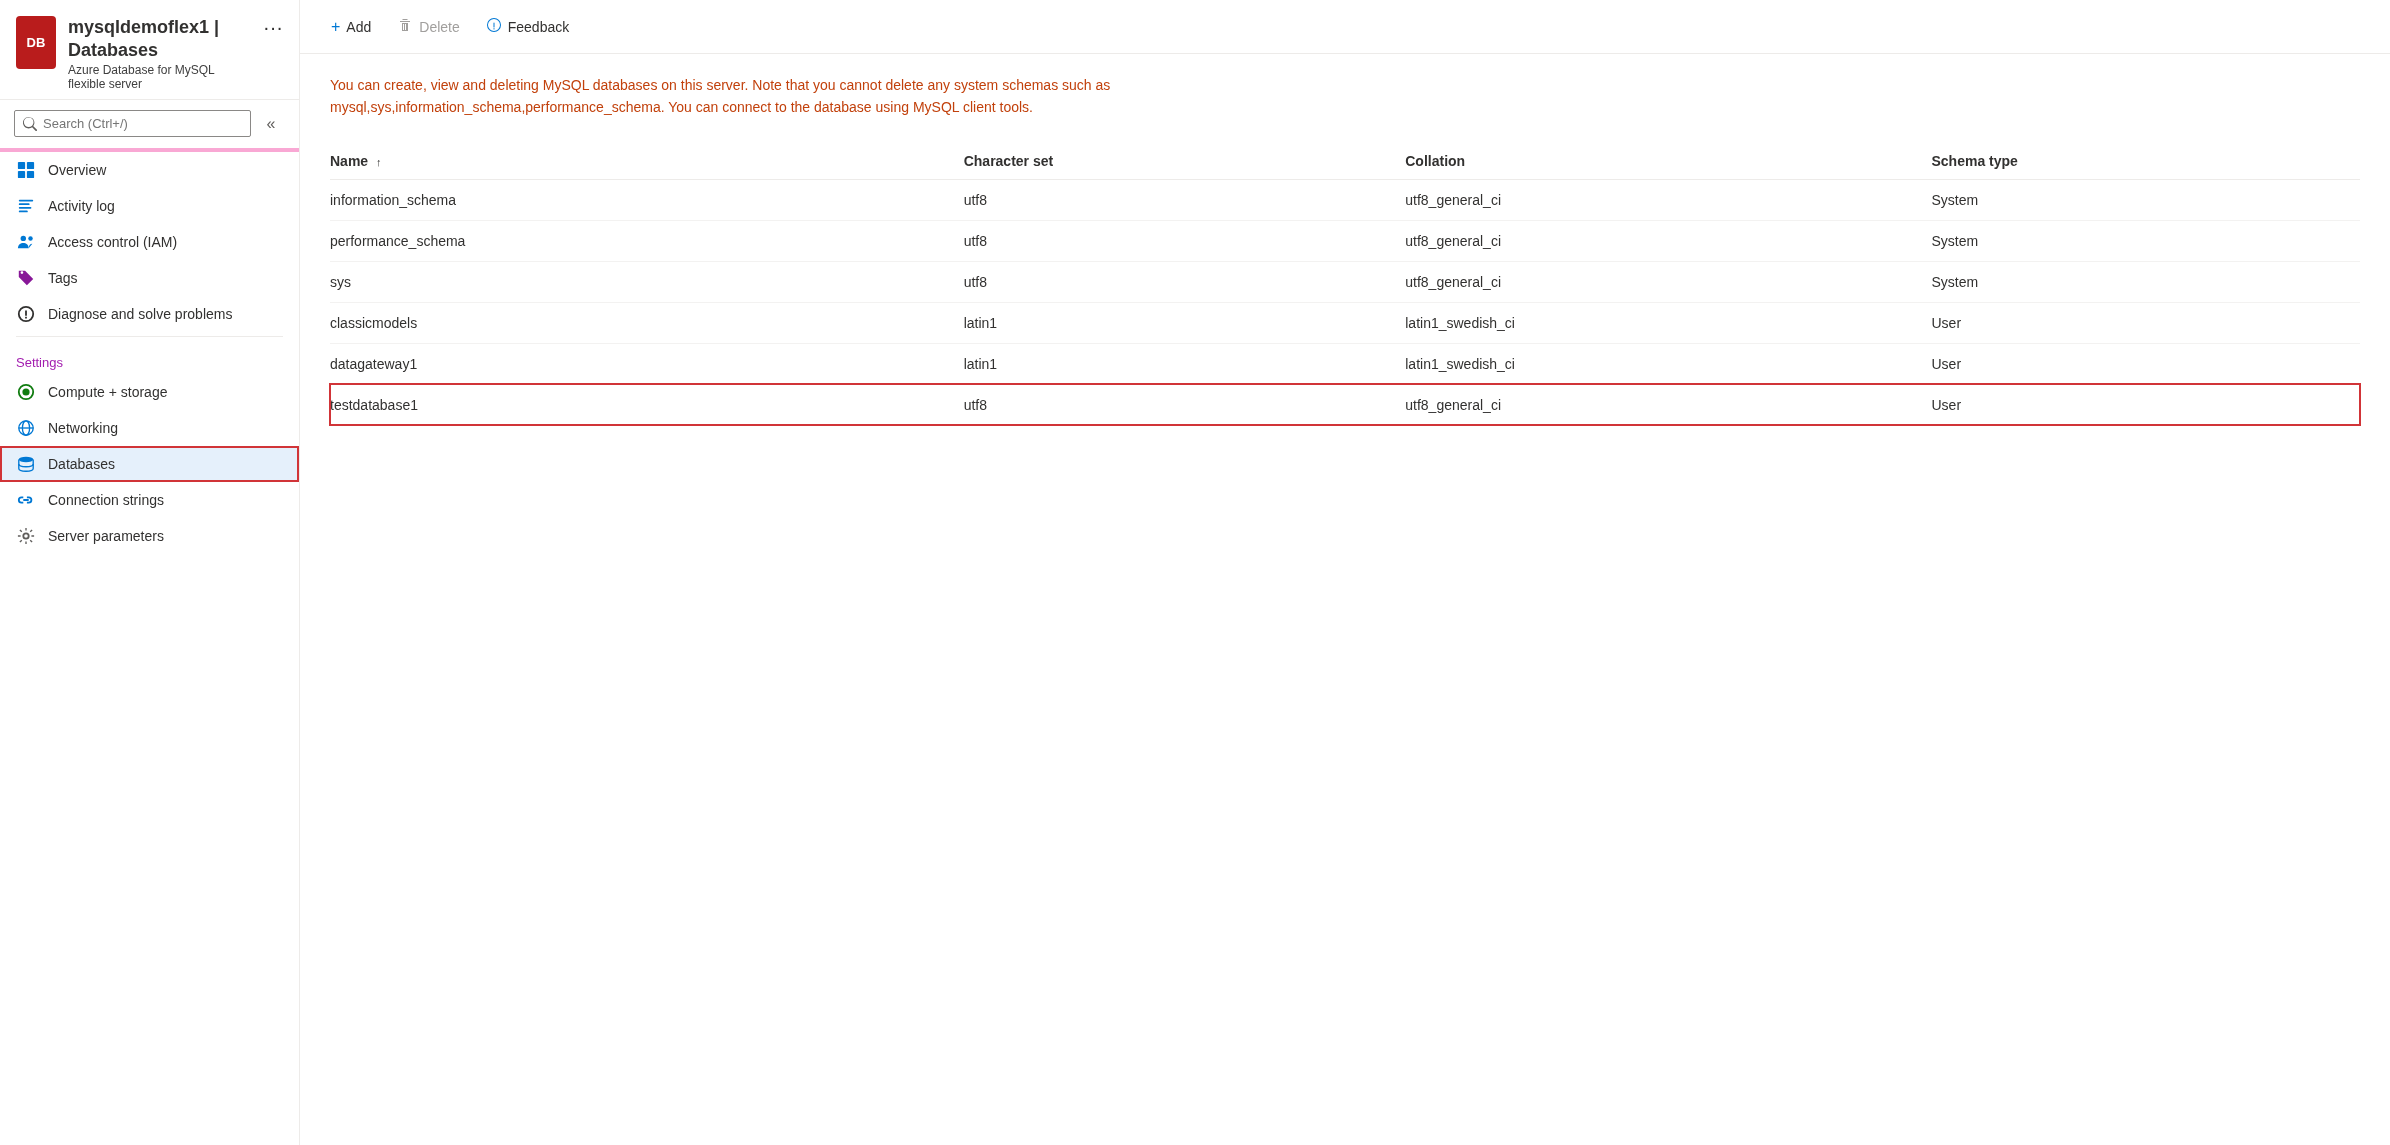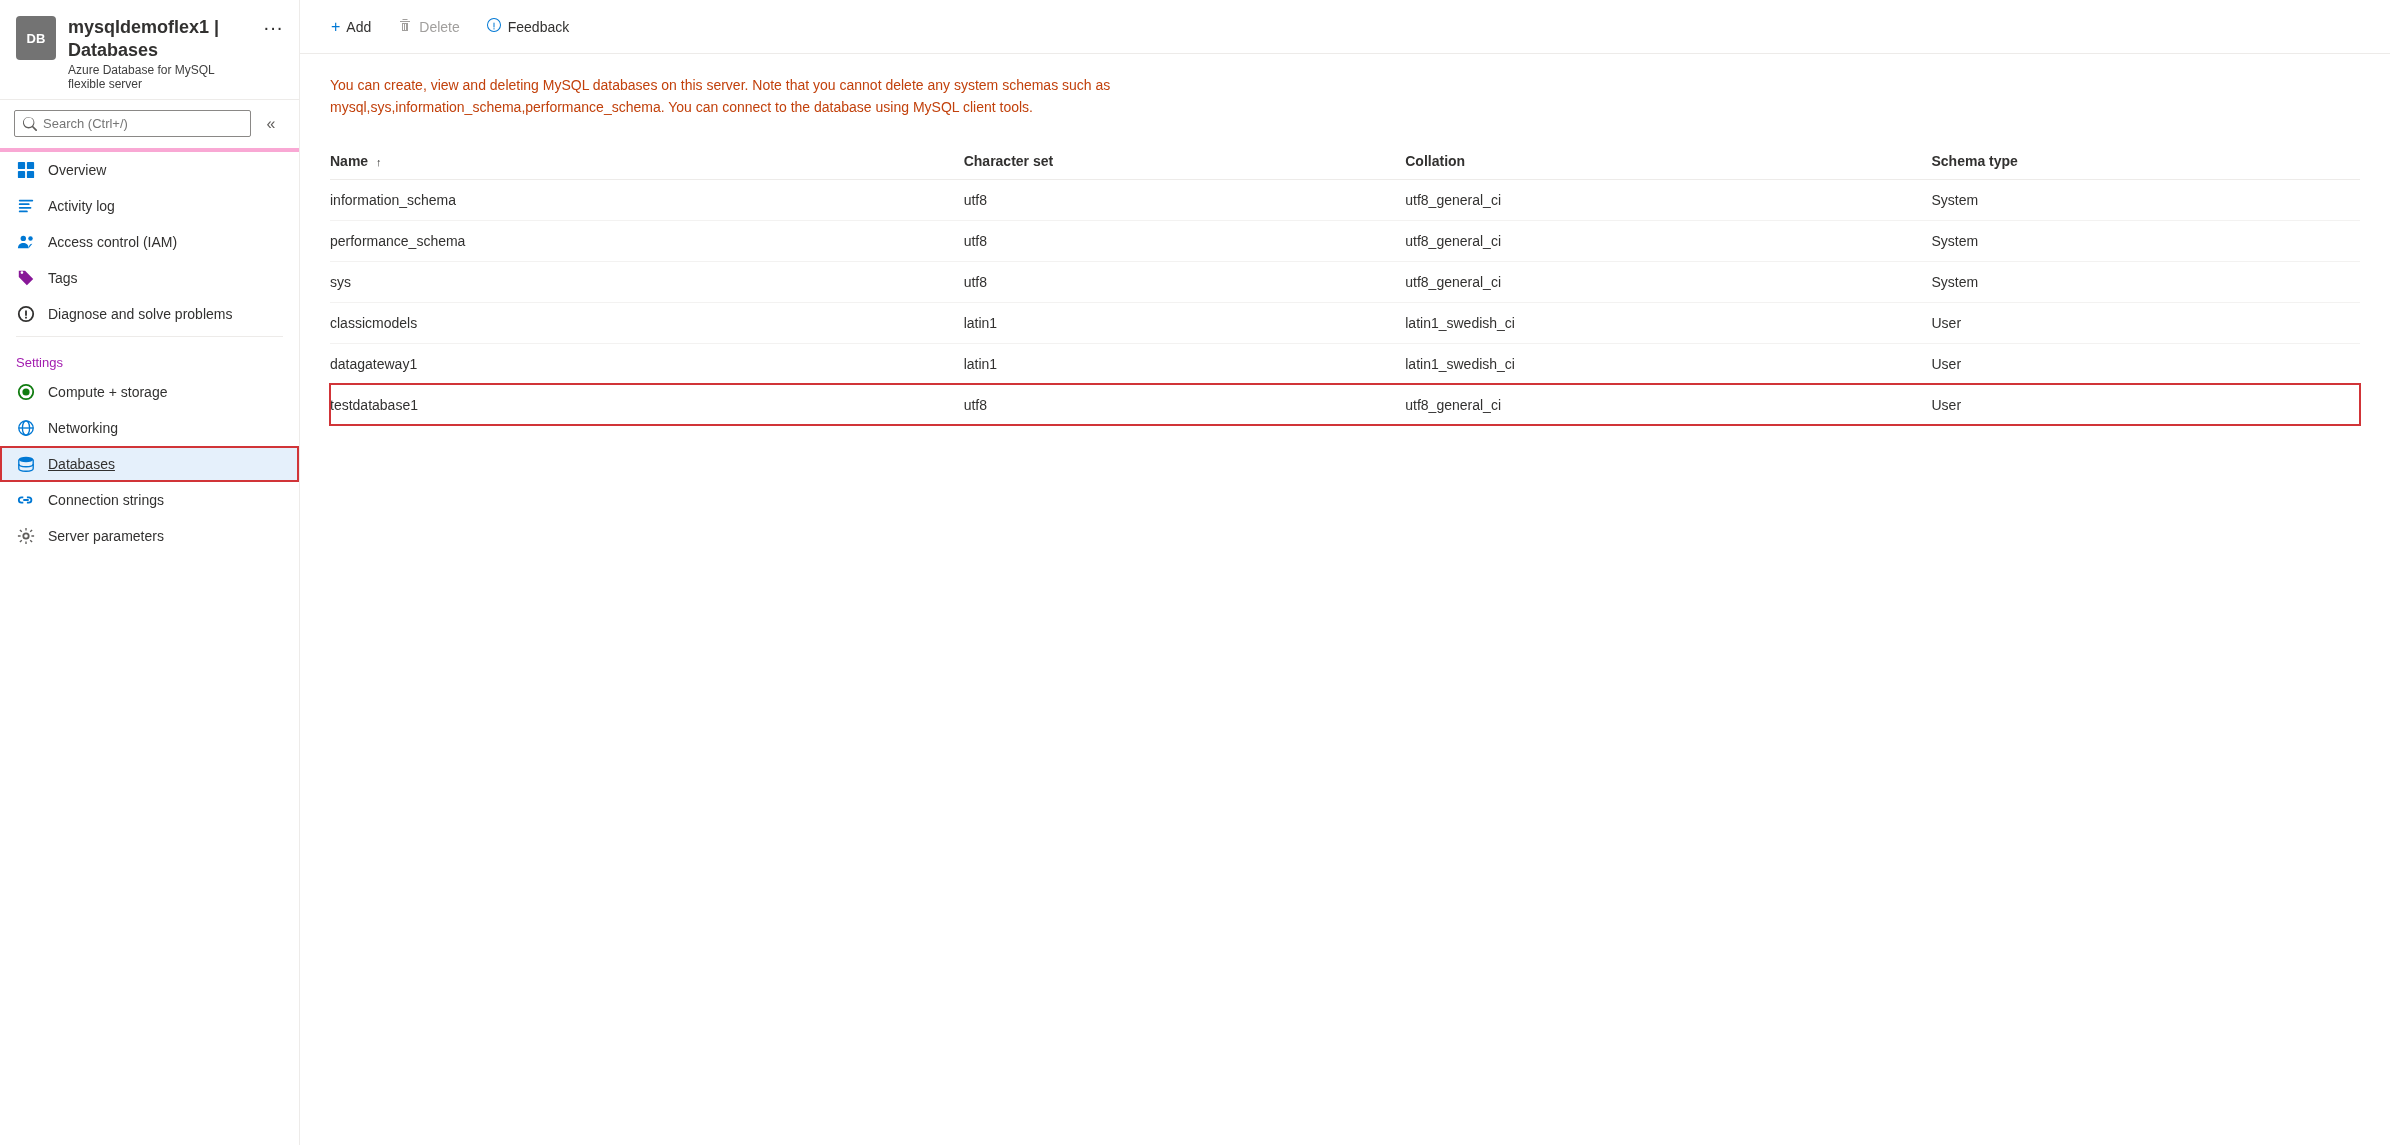--- a/index.html
+++ b/index.html
@@ -4,21 +4,21 @@
   <style>
     * { box-sizing: border-box; margin: 0; padding: 0; }
     body { font-family: 'Segoe UI', sans-serif; font-size: 14px; background: #fff; color: #323130; display: flex; flex-direction: column; height: 100vh; overflow: hidden; }
 
     .app-container { display: flex; flex-direction: row; height: 100%; }
 
     
     .sidebar { width: 300px; min-width: 300px; border-right: 1px solid #edebe9; display: flex; flex-direction: column; overflow-y: auto; background: #fff; }
 
     .sidebar-header { padding: 16px 16px 8px 16px; display: flex; align-items: flex-start; gap: 12px; border-bottom: 1px solid #edebe9; }
-    .sidebar-icon { width: 40px; height: 44px; background: #737373; border-radius: 4px; display: flex; align-items: center; justify-content: center; flex-shrink: 0; }
+    .sidebar-icon { width: 40px; height: 53px; background: #b91c1c; border-radius: 4px; display: flex; align-items: center; justify-content: center; flex-shrink: 0; }
     .sidebar-icon span { color: white; font-weight: 700; font-size: 13px; }
     .sidebar-title-block { display: flex; flex-direction: column; }
     .sidebar-title { font-size: 18px; font-weight: 600; color: #323130; line-height: 1.3; }
     .sidebar-subtitle { font-size: 12px; color: #404040; }
     .header-dots { margin-left: auto; font-size: 20px; cursor: pointer; color: #323130; }
 
     .search-row { padding: 10px 14px; display: flex; align-items: center; gap: 6px; border-bottom: 4px solid #f9a8d4; }
     .search-box { flex: 1; display: flex; align-items: center; border: 1px solid #8a8886; border-radius: 2px; padding: 5px 8px; gap: 6px; background: #fff; }
     .search-box input { border: none; outline: none; font-size: 13px; flex: 1; color: #323130; }
     .collapse-btn { width: 28px; height: 28px; display: flex; align-items: center; justify-content: center; cursor: pointer; color: #605e5c; font-size: 16px; border: 1px solid transparent; }
@@ -59,21 +59,21 @@
     .icon-access { color: #0078d4; }
     .icon-tags { color: #881798; }
     .icon-diagnose { color: #323130; }
     .icon-compute { color: #107c10; }
     .icon-networking { color: #0078d4; }
     .icon-databases { color: #0078d4; }
     .icon-connection { color: #0078d4; }
     .icon-server { color: #605e5c; }
 
     
-    .nav-item-databases { outline: 2px solid #d13438; outline-offset: -2px; text-decoration: underline; }
+    .nav-item-databases { outline: 2px solid #d13438; outline-offset: -2px; }
   </style>
 </head>
 <body>
 
 <div class="app-container">
 
   <div class="sidebar">
 
     <div class="sidebar-header">
       <div class="sidebar-icon">

